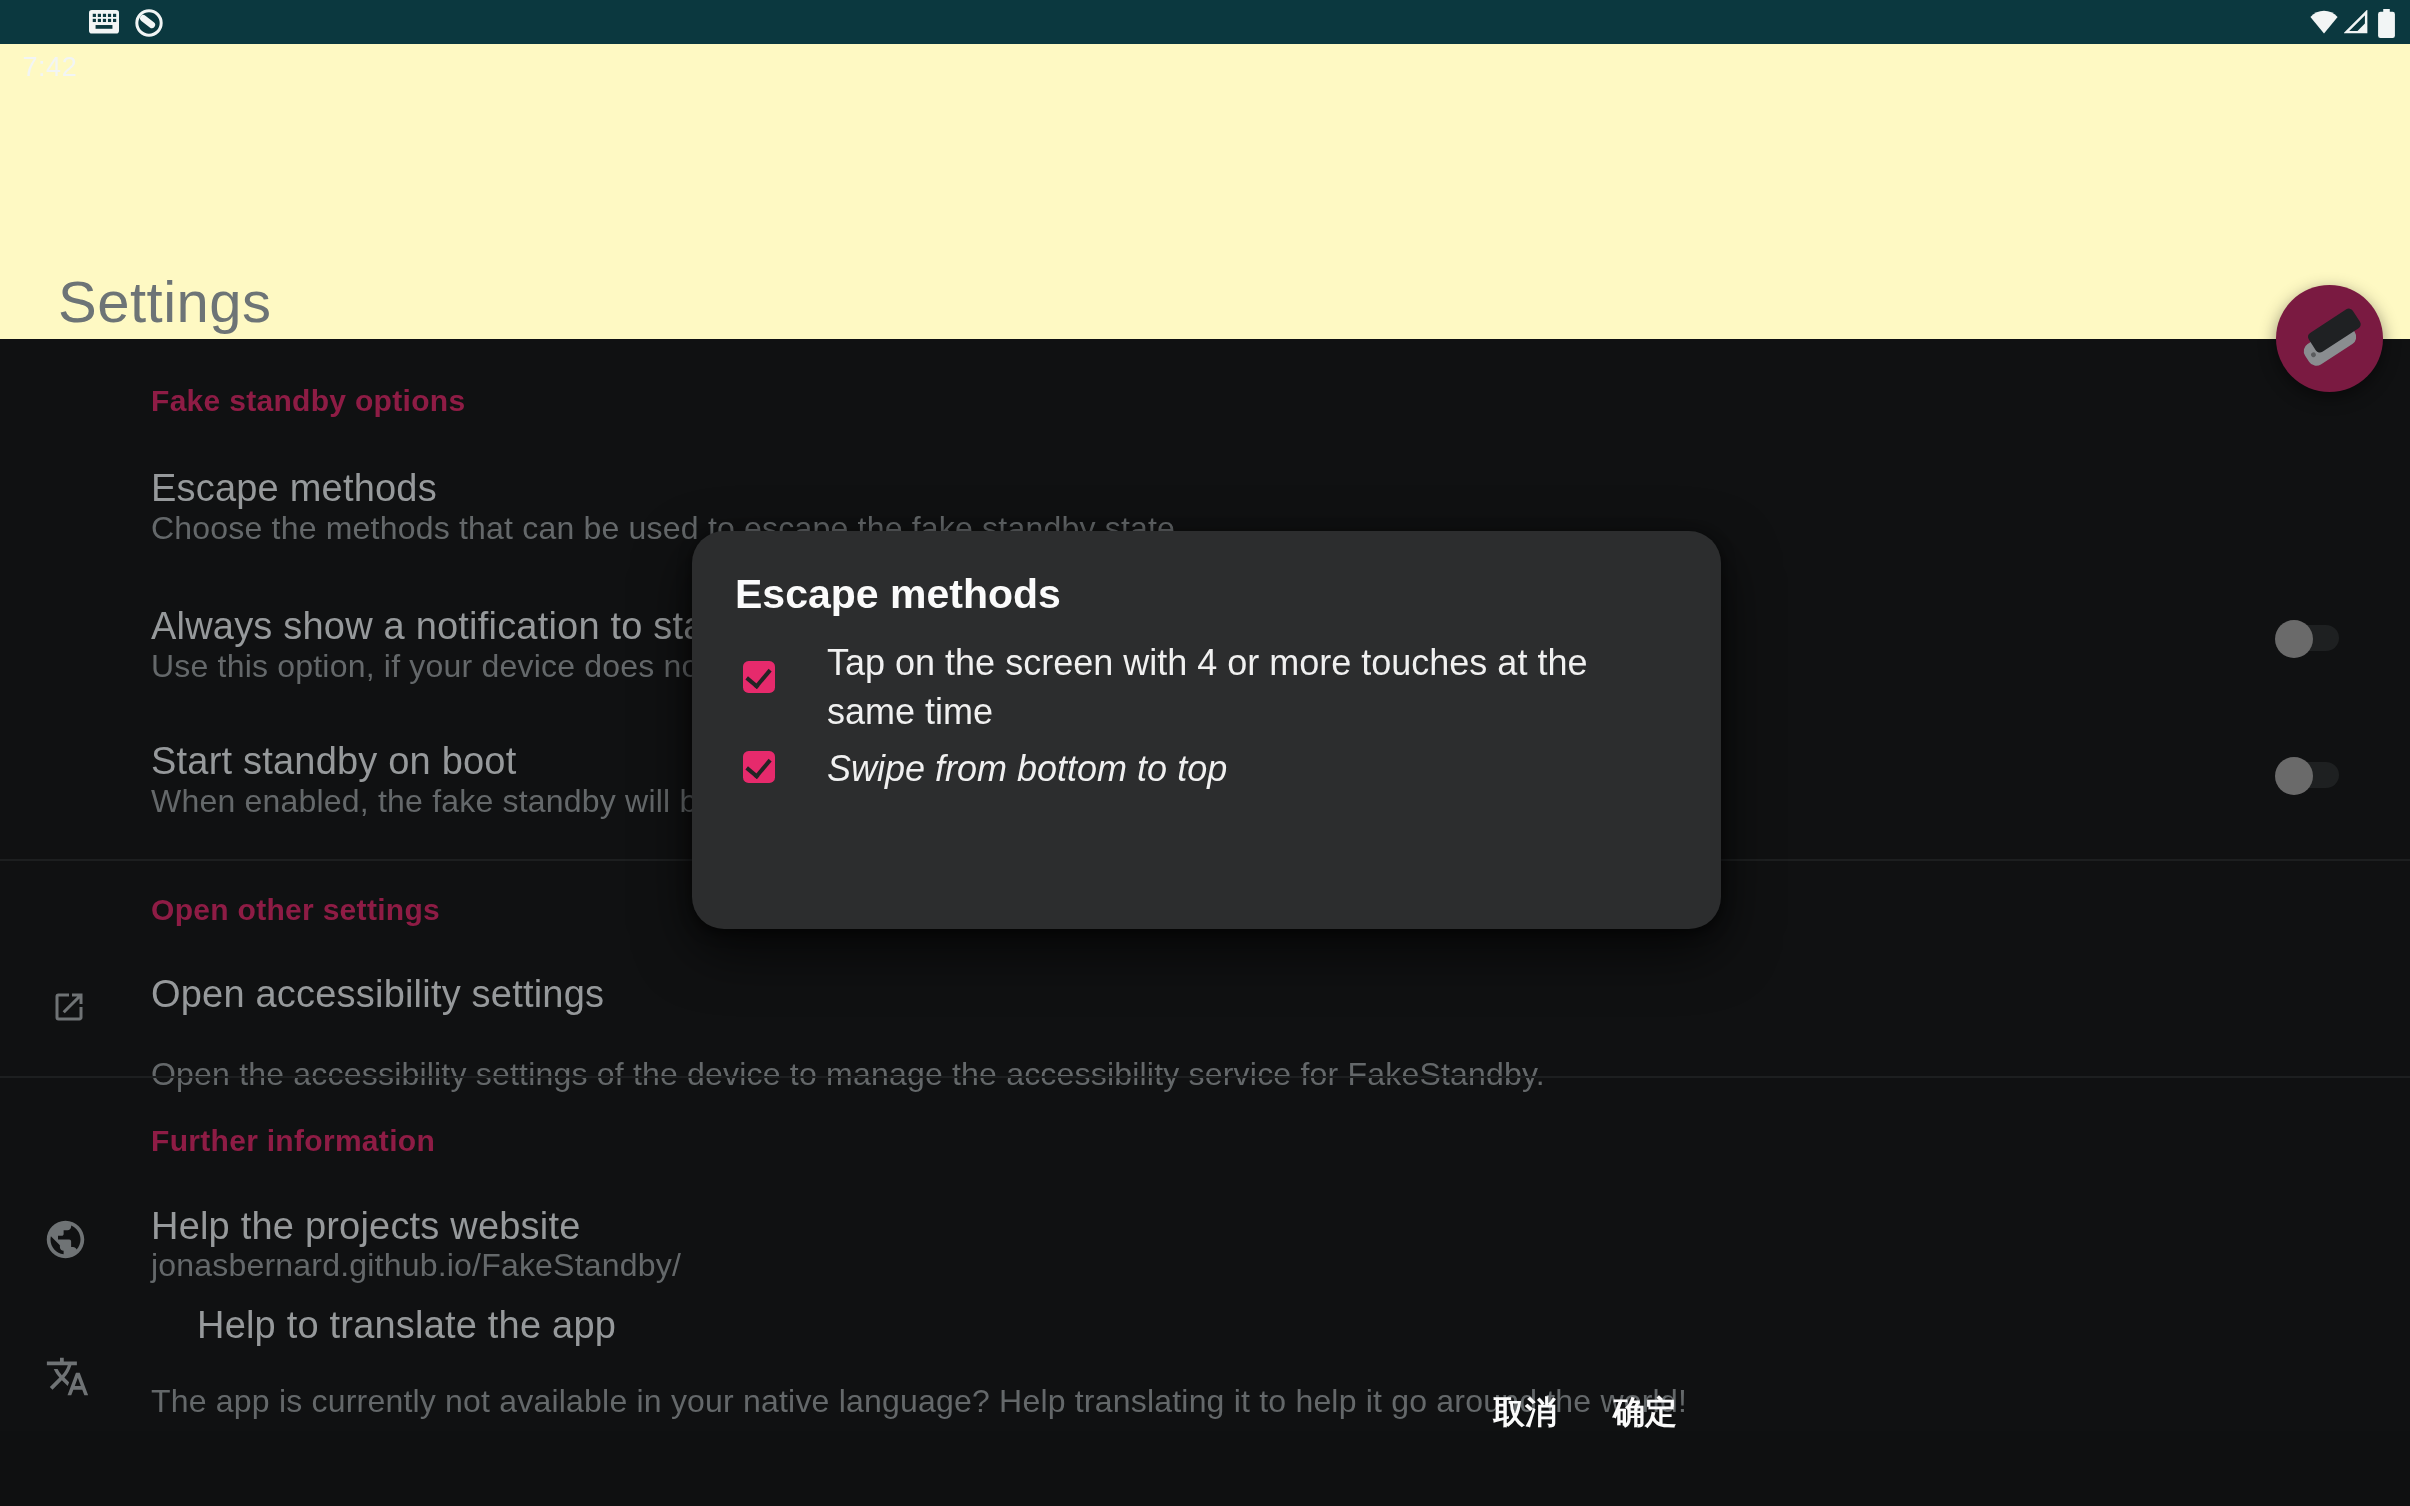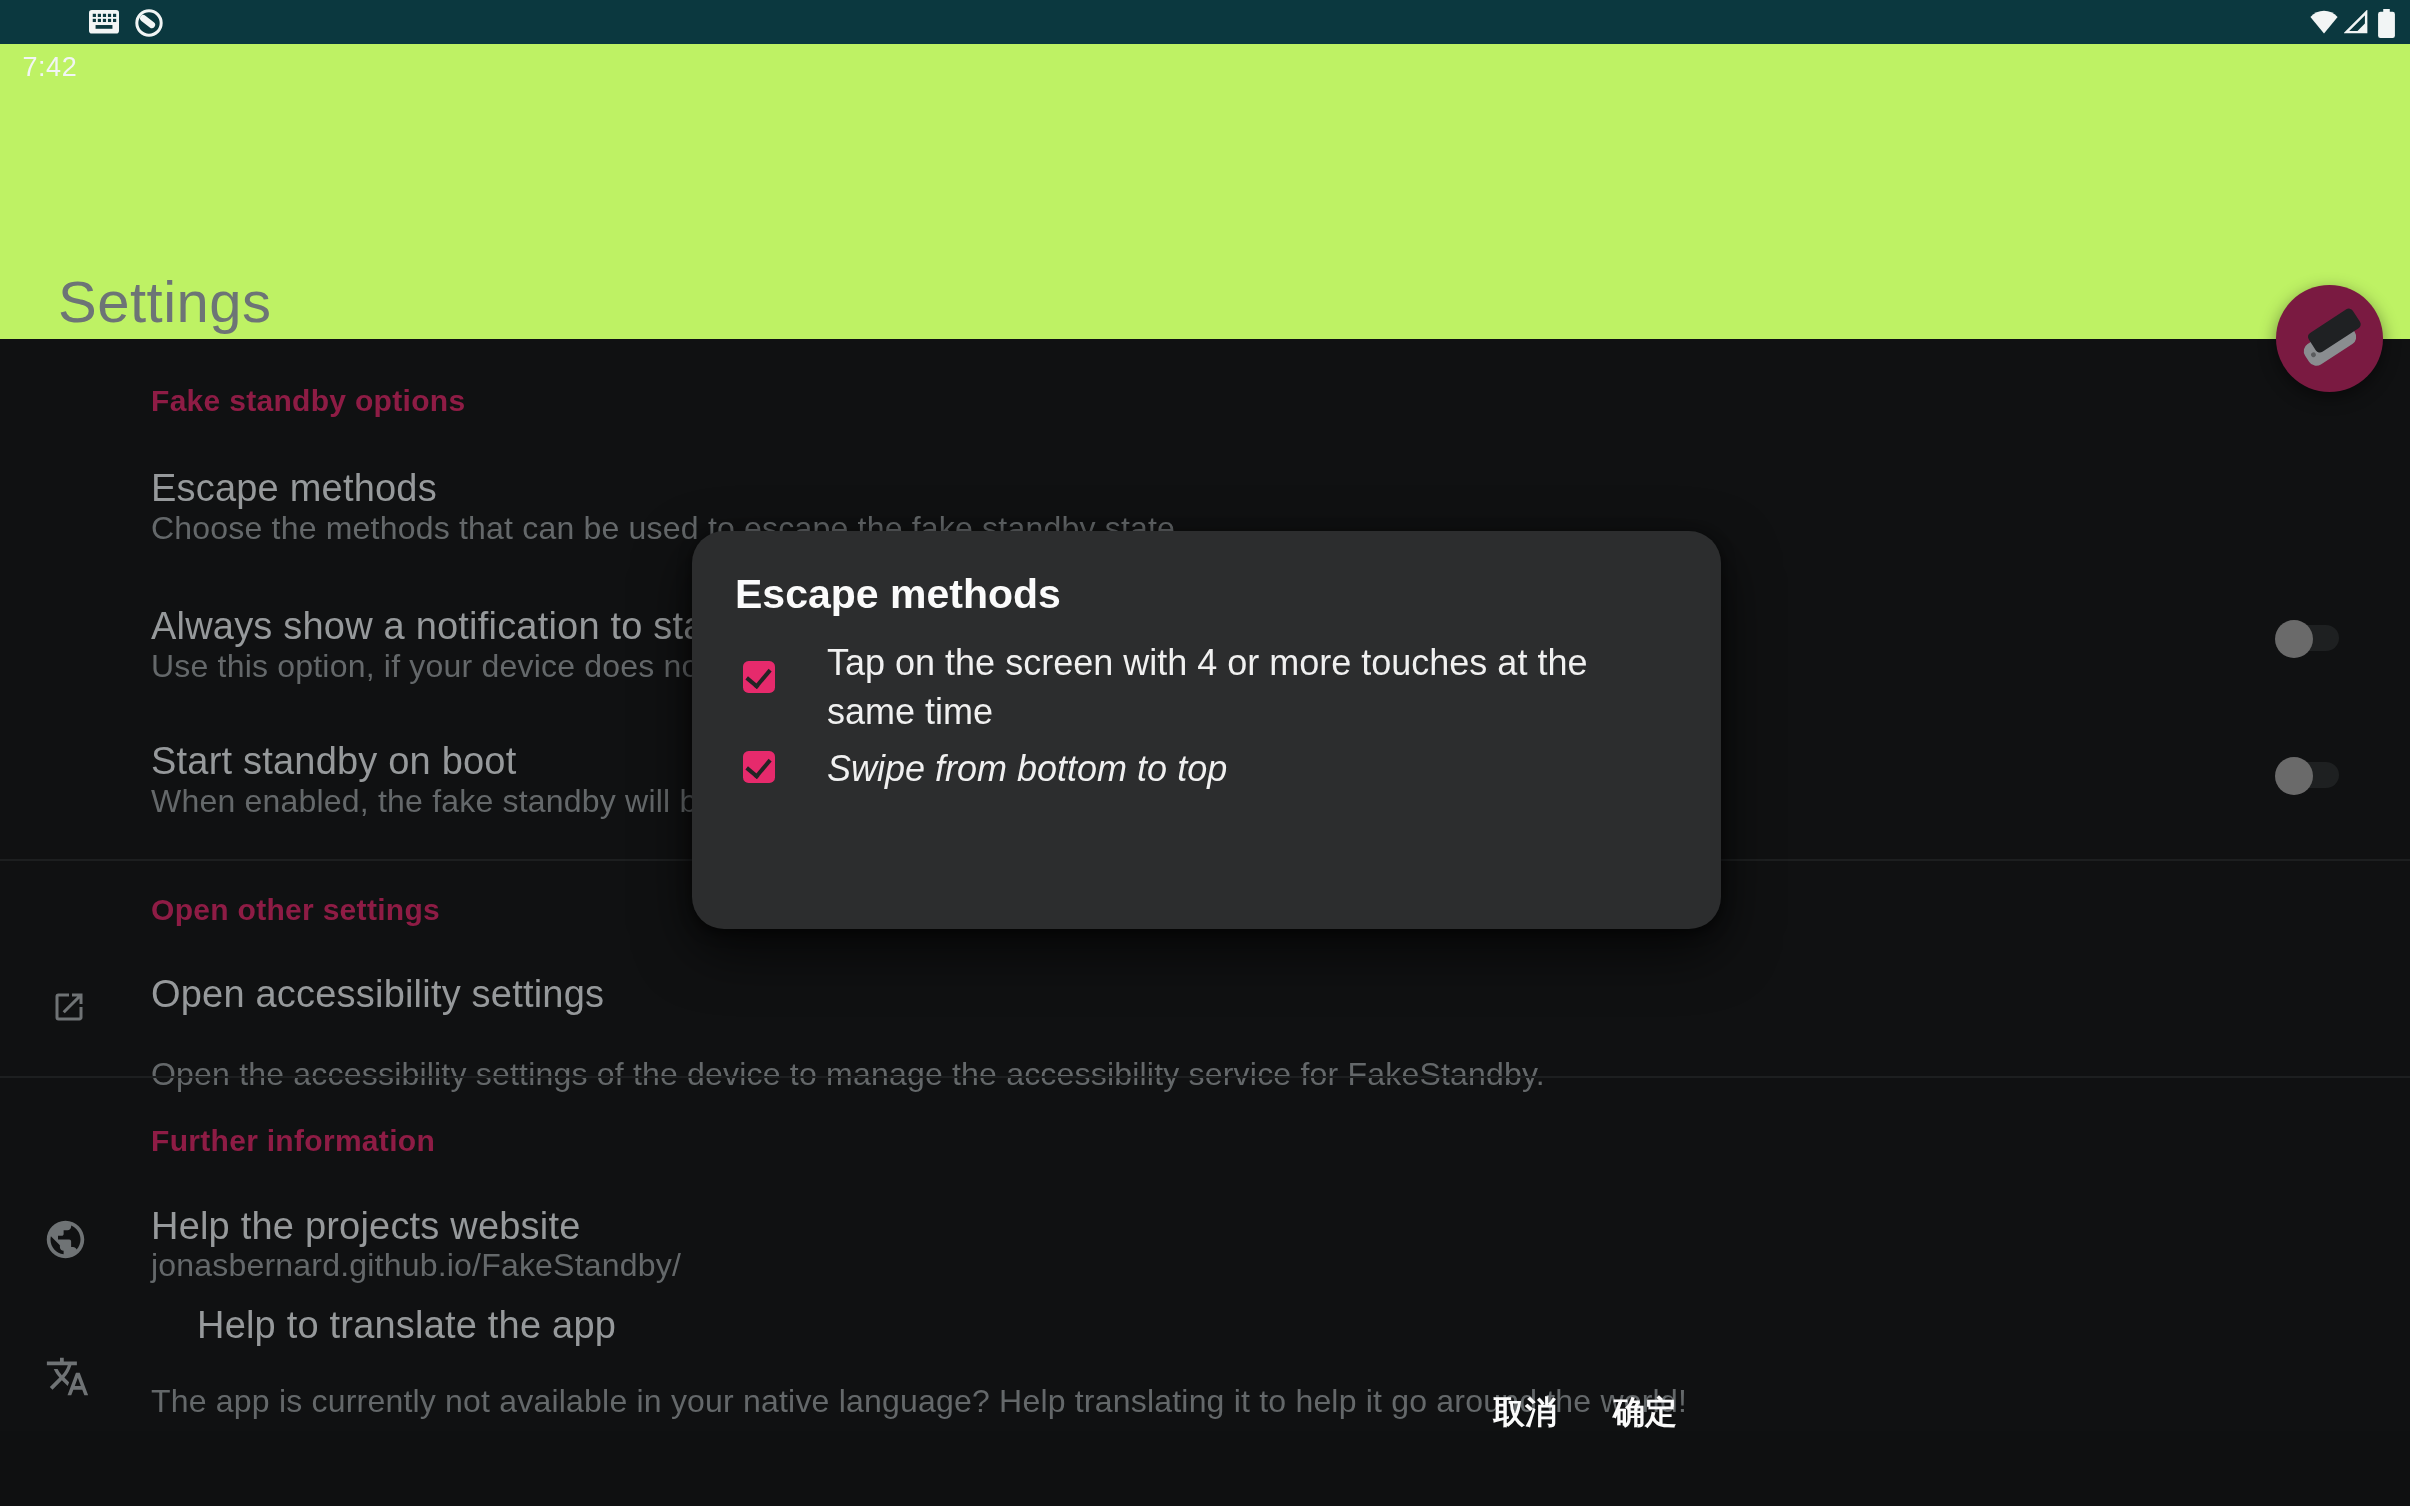--- a/index.html
+++ b/index.html
@@ -8,21 +8,21 @@
     font-family:"Liberation Sans","DejaVu Sans",sans-serif;
     background:#101112; overflow:hidden; position:relative;
     -webkit-font-smoothing:antialiased;
   }
   
   .status-bar { position:absolute; left:0; top:0; width:2411px; height:44px;
     background:#0b383f; color:#f2f5f5; z-index:5; }
   .status-time { position:absolute; left:22.6px; top:6.6px; font-size:27px; letter-spacing:0.5px;margin-top:45px; }
   .sb-ico { position:absolute; top:0; }
   
-  .app-bar { position:absolute; left:0; top:44px; width:2411px; height:295px; background:#bef264; }
+  .app-bar { position:absolute; left:0; top:44px; width:2411px; height:295px; background:#fef9c3; }
   .app-title { position:absolute; left:58px; top:224px; font-size:58px; color:#6d7476; letter-spacing:0.5px; }
   
   .fab { position:absolute; left:2276px; top:285px; width:107px; height:107px; border-radius:50%;
     background:#7a1a41; z-index:3; box-shadow:0 5.6px 17px rgba(0,0,0,.45); }
   
   .sec-header { position:absolute; left:151px; font-size:30px; font-weight:bold; color:#8e1c45; letter-spacing:0.3px; }
   .row-title { position:absolute; left:151px; font-size:38px; color:#96999b; letter-spacing:0.2px; }
   .row-sub { position:absolute; left:151px; font-size:32px; color:#64686a; letter-spacing:0.2px; }
   .row-ico { position:absolute; }
   .divider { position:absolute; left:0; width:2411px; height:1.9px; background:#1d1f20; }

